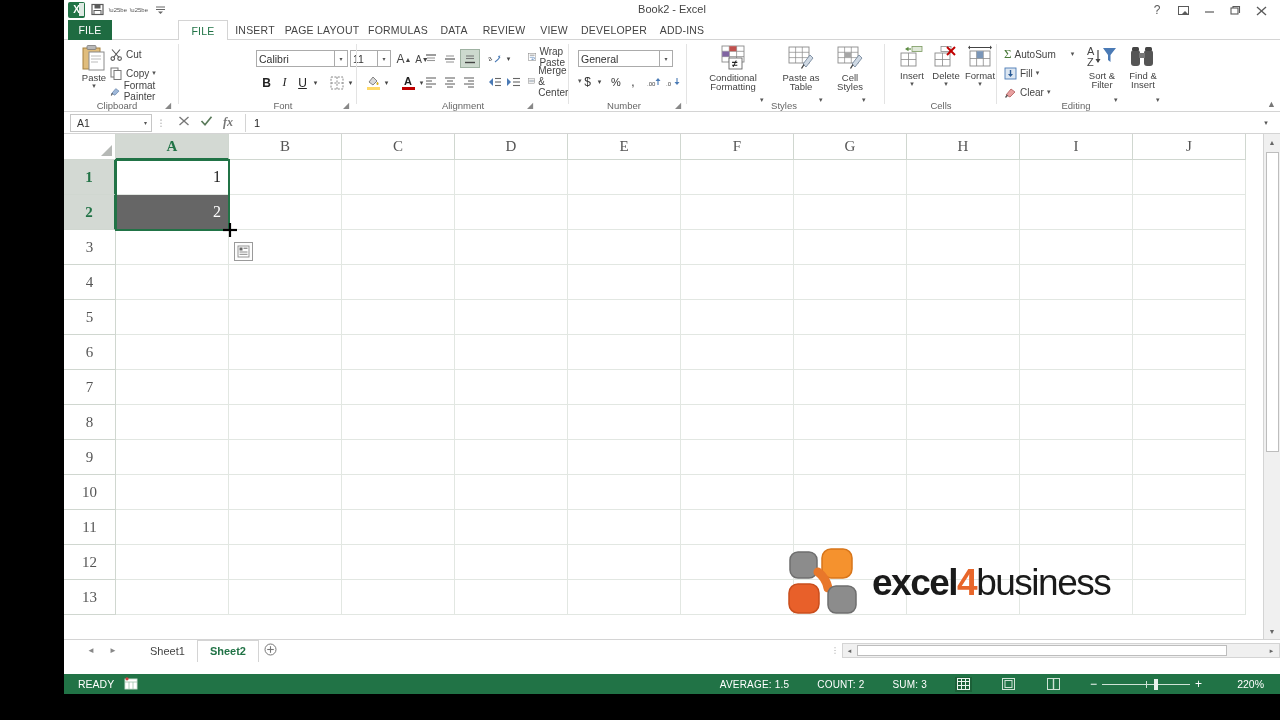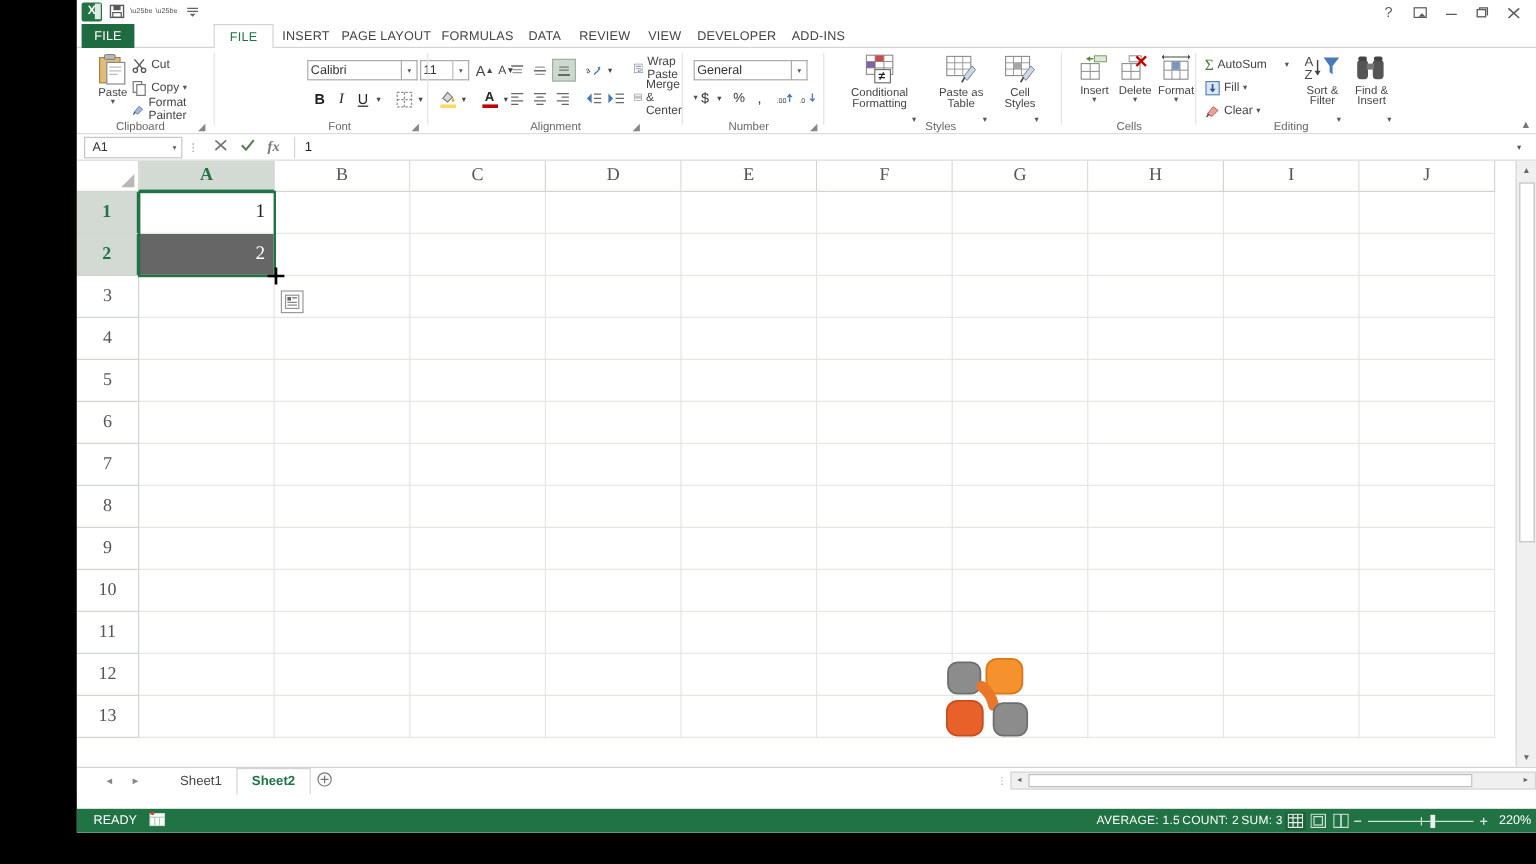--- a/index.html
+++ b/index.html
@@ -123,21 +123,21 @@
   .hscroll { flex:1; height:15px; background:#f0f0f0; border:1px solid #d4d4d4; position:relative;
              display:flex; align-items:center; }
   .hsbtn { width:13px; height:13px; display:flex; align-items:center; justify-content:center;
            font-size:6px; color:#666; }
   .hsthumb { position:absolute; left:14px; top:1px; height:11px; background:#fff; border:1px solid #bdbdbd; }
 
   
   .statusbar { position:absolute; left:0; bottom:0; width:1216px; height:20px; background:#217346;
                color:#fff; display:flex; align-items:center; font-size:10.5px; }
   .sb-left { display:flex; align-items:center; gap:10px; padding-left:14px; }
-  .sb-right { margin-left:auto; display:flex; align-items:center; gap:2px; padding-right:4px; }
+  .sb-right { margin-left:auto; display:flex; align-items:center; gap:28px; padding-right:16px; }
   .sb-stat { font-size:10px; letter-spacing:.2px; }
   .viewbtn { width:17px; height:15px; border:1px solid transparent; display:flex;
              align-items:center; justify-content:center; }
   .viewbtn.on { background:#1c6038; }
   .zoomslider { display:flex; align-items:center; gap:5px; }
   .zline { width:88px; height:1px; background:#cfe3d6; position:relative; }
   .zline .tick { position:absolute; top:-3px; width:1px; height:7px; background:#cfe3d6; }
   .zline .knob { position:absolute; top:-5px; left:52px; width:4px; height:11px; background:#e8f2ec; }
   .zpct { width:34px; text-align:right; }
 </style>
@@ -175,20 +175,21 @@
         <span style="font-size:6px;color:#555;margin-left:-1px;">\u25be</span>
       </div>
       <div class="qicon small">
         <svg width="11" height="11" viewBox="0 0 11 11">
               <line x1="1" y1="3" x2="10" y2="3" stroke="#666" stroke-width="1"></line>
               <line x1="1" y1="5.5" x2="10" y2="5.5" stroke="#666" stroke-width="1"></line>
               <path d="M3 7.5 L8 7.5 L5.5 10 Z" fill="#666"></path>
             </svg>
       </div>
     </div>
+    <div class="win-title">Book2 - Excel</div>
     <div class="win-ctl">
       <div>?</div>
       <div>
             <span class="box-ico"></span>
           </div>
       <div>
             <svg width="11" height="11">
               <line x1="1" y1="7" x2="10" y2="7" stroke="#5a5a5a" stroke-width="1.2"></line>
             </svg>
           </div>
@@ -771,20 +772,23 @@
           </div>
 
       <div class="watermark" style="left:672px;top:388px;">
         <svg width="78" height="70" viewBox="0 0 78 70">
           <rect x="2" y="4" width="27" height="26" rx="8" fill="#8c8c8c" stroke="#6e6e6e" stroke-width="1.5"></rect>
           <rect x="34" y="1" width="30" height="29" rx="9" fill="#f5922e" stroke="#d8761a" stroke-width="1.5"></rect>
           <path d="M30 24 q8 6 10 16" stroke="#e8772a" stroke-width="9" fill="none" stroke-linecap="round"></path>
           <rect x="1" y="36" width="30" height="29" rx="9" fill="#e8602a" stroke="#c94d1c" stroke-width="1.5"></rect>
           <rect x="40" y="38" width="28" height="27" rx="8" fill="#8c8c8c" stroke="#6e6e6e" stroke-width="1.5"></rect>
         </svg>
+        <div class="wm-text">
+          <span>excel</span><span class="four">4</span><span style="font-weight:normal;">business</span>
+        </div>
       </div>
 
       <div class="cell" style="left:0;top:0;width:113px;height:35px;background:#fff;">
         <span>1</span>
       </div>
       <div class="cell selfill" style="left:0;top:35px;width:113px;height:35px;">
         <span>2</span>
       </div>
 
       <div class="selbox" style="left:-1px;top:-1px;width:115px;height:72px;"></div>

